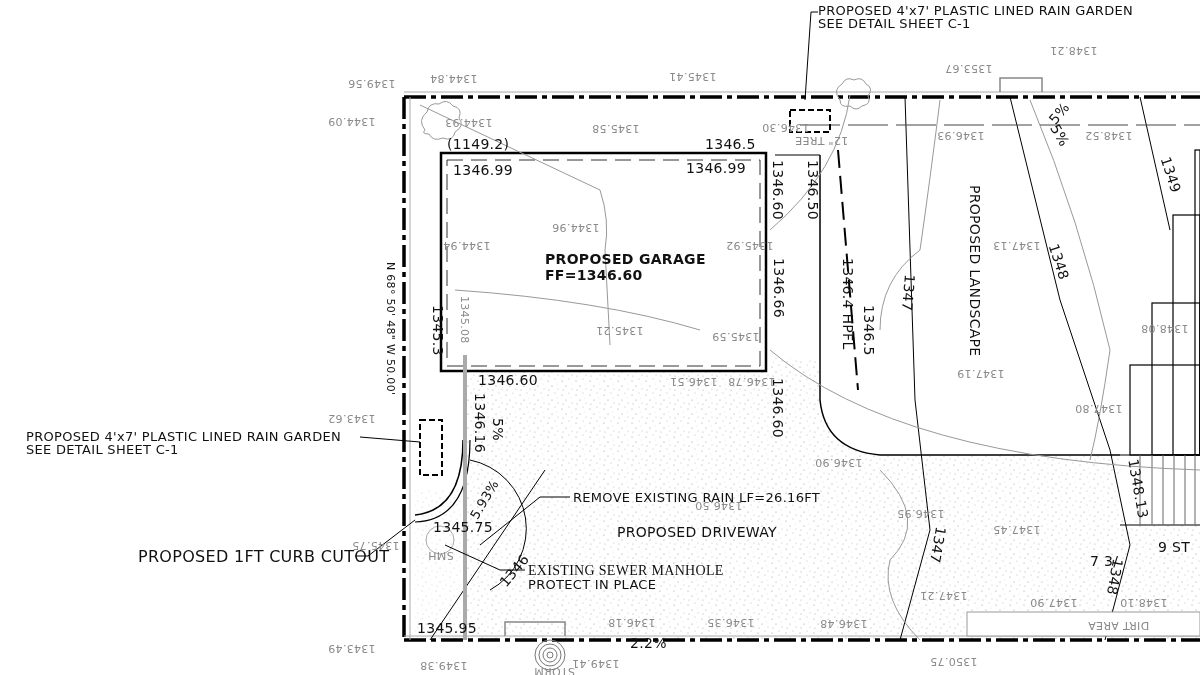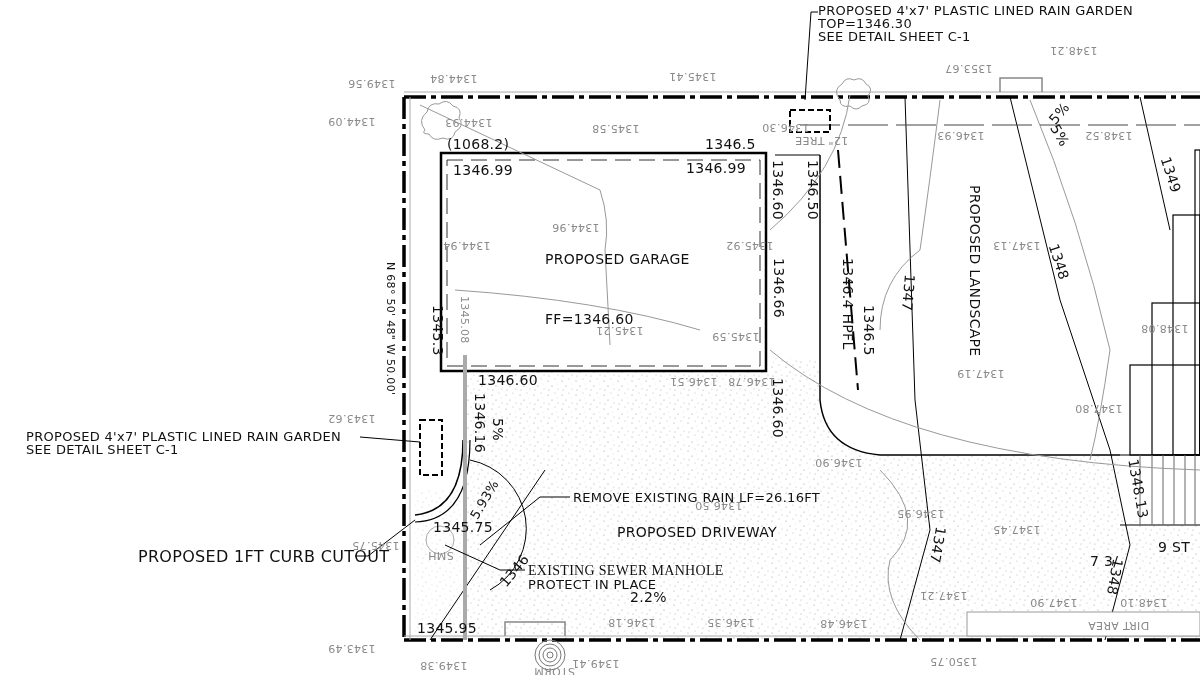--- a/index.html
+++ b/index.html
@@ -1,19 +1,19 @@
 <!DOCTYPE html>
 <html><head>
 <meta charset="utf-8">
 <style>
   html, body { margin:0; padding:0; background:#ffffff; }
   body { width:1200px; height:675px; overflow:hidden; position:relative; font-family:"Liberation Sans", sans-serif; }
   #canvas { position:absolute; left:0; top:0; width:1200px; height:675px; }
   .lbl { position:absolute; color:#111; font-family:"DejaVu Sans", sans-serif; font-size:14px; line-height:15px; white-space:nowrap; letter-spacing:0.3px; }
-  .lbl.bold { font-weight:normal; }
+  .lbl.bold { font-weight:bold; }
   .lbl.gray { color:#8a8a8a; font-size:11px; line-height:11px; }
   .flip { transform:rotate(180deg); }
   .v { transform-origin:left top; }
   .block div { white-space:nowrap; }
 </style>
 </head>
 <body>
 
 <svg id="canvas" width="1200" height="675" viewBox="0 0 1200 675" xmlns="http://www.w3.org/2000/svg">
   <defs>
@@ -125,43 +125,42 @@
     <line x1="540" y1="497" x2="480" y2="545"></line>
     <line x1="525" y1="570" x2="500" y2="570"></line>
     <line x1="500" y1="570" x2="445" y2="545"></line>
   </g>
 
   <rect x="967" y="612" width="233" height="24" fill="#fff" stroke="#999" stroke-width="1"></rect>
 </svg>
 
 <div class="lbl block" style="left:818px; top:4px; font-size:13px; line-height:13px;">
   <div>PROPOSED 4'x7' PLASTIC LINED RAIN GARDEN</div>
-  <div>TOP=1346.30</div>
   <div>SEE DETAIL SHEET C-1</div>
 </div>
 
 <div class="lbl block" style="left:26px; top:430px; font-size:13px; line-height:13px;">
   <div>PROPOSED 4'x7' PLASTIC LINED RAIN GARDEN</div>
   <div>SEE DETAIL SHEET C-1</div>
 </div>
 
 <div class="lbl" style="left:138px; top:549px; font-size:16px;">PROPOSED 1FT CURB CUTOUT</div>
 <div class="lbl" style="left:573px; top:490px; font-size:13px;">REMOVE EXISTING RAIN LF=26.16FT</div>
 <div class="lbl" style="left:528px; top:563px; font-size:14px;font-family:Liberation Serif, serif;">EXISTING SEWER MANHOLE</div>
 <div class="lbl" style="left:528px; top:577px; font-size:13px;">PROTECT IN PLACE</div>
 
 <div class="lbl bold" style="left:545px; top:252px; font-size:14px;">PROPOSED GARAGE</div>
-<div class="lbl bold" style="left:545px; top:268px; font-size:14px;margin-top:44px;">FF=1346.60</div>
+<div class="lbl bold" style="left:545px; top:268px; font-size:14px;">FF=1346.60</div>
 <div class="lbl" style="left:617px; top:525px; font-size:14px;">PROPOSED DRIVEWAY</div>
 <div class="lbl v" style="left:982px; top:185px; transform:rotate(90deg); font-size:14px;">PROPOSED LANDSCAPE</div>
 <div class="lbl gray flip" style="left:1088px; top:620px;">DIRT AREA</div>
 
 <div class="lbl v" style="left:398px; top:262px; transform:rotate(90deg); font-size:11px;">N 68° 50' 48" W 50.00'</div>
 
-<div class="lbl" style="left:447px; top:137px;">(1068.2)</div>
+<div class="lbl" style="left:447px; top:137px;">(1149.2)</div>
 <div class="lbl" style="left:705px; top:137px;">1346.5</div>
 <div class="lbl" style="left:453px; top:163px;">1346.99</div>
 <div class="lbl" style="left:686px; top:161px;">1346.99</div>
 <div class="lbl v" style="left:785px; top:160px; transform:rotate(90deg);">1346.60</div>
 <div class="lbl v" style="left:820px; top:160px; transform:rotate(90deg);">1346.50</div>
 <div class="lbl v" style="left:786px; top:258px; transform:rotate(90deg);">1346.66</div>
 <div class="lbl v" style="left:855px; top:258px; transform:rotate(90deg);">1346.4 HPFL</div>
 <div class="lbl v" style="left:876px; top:305px; transform:rotate(90deg);">1346.5</div>
 <div class="lbl v" style="left:445px; top:305px; transform:rotate(90deg);">1345.3</div>
 <div class="lbl" style="left:478px; top:373px;">1346.60</div>
@@ -177,21 +176,21 @@
 <div class="lbl v" style="left:917px; top:275px; transform:rotate(95deg);">1347</div>
 <div class="lbl v" style="left:948px; top:528px; transform:rotate(100deg);">1347</div>
 <div class="lbl v" style="left:1060px; top:242px; transform:rotate(72deg);">1348</div>
 <div class="lbl v" style="left:1125px; top:560px; transform:rotate(100deg);">1348</div>
 <div class="lbl v" style="left:1172px; top:155px; transform:rotate(72deg);">1349</div>
 
 <div class="lbl" style="left:1048px; top:106px; transform:rotate(-50deg);">5%</div>
 <div class="lbl" style="left:1048px; top:128px; transform:rotate(60deg);">5%</div>
 <div class="lbl v" style="left:505px; top:418px; transform:rotate(90deg);">5%</div>
 <div class="lbl" style="left:463px; top:492px; transform:rotate(-60deg); font-size:13px;">5.93%</div>
-<div class="lbl" style="left:630px; top:590px;">2.2%</div>
+<div class="lbl" style="left:630px; top:636px;">2.2%</div>
 
 <div class="lbl gray flip" style="left:348px; top:78px;">1349.56</div>
 <div class="lbl gray flip" style="left:430px; top:73px;">1344.84</div>
 <div class="lbl gray flip" style="left:669px; top:71px;">1345.41</div>
 <div class="lbl gray flip" style="left:328px; top:116px;">1344.09</div>
 <div class="lbl gray flip" style="left:445px; top:117px;">1344.93</div>
 <div class="lbl gray flip" style="left:592px; top:123px;">1345.58</div>
 <div class="lbl gray flip" style="left:762px; top:122px;">1346.30</div>
 <div class="lbl gray flip" style="left:937px; top:130px;">1346.93</div>
 <div class="lbl gray flip" style="left:1085px; top:130px;">1348.52</div>

